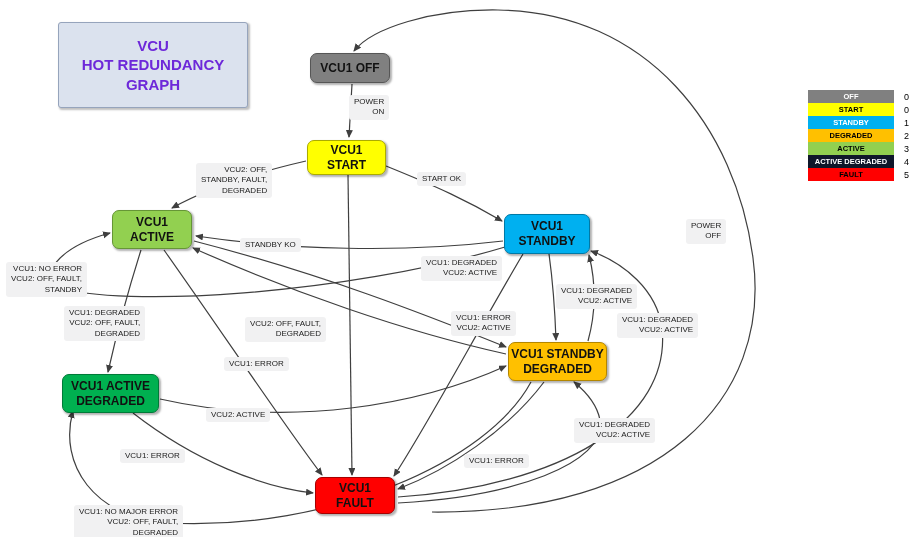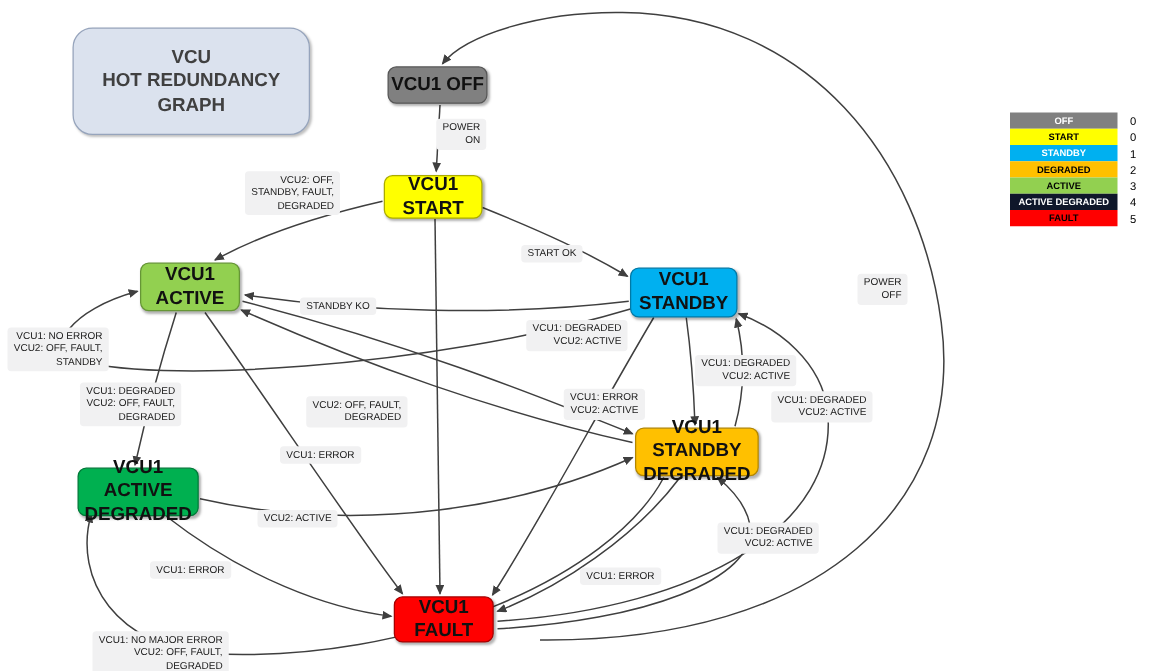--- a/index.html
+++ b/index.html
@@ -2,33 +2,33 @@
 <html><head>
 <meta charset="utf-8">
 <style>
   * { margin:0; padding:0; box-sizing:border-box; }
   html,body { background:#ffffff; font-family:"Liberation Sans","DejaVu Sans",sans-serif; }
   .canvas { position:relative; width:924px; height:537px; background:#ffffff; overflow:hidden; }
   .edges { position:absolute; left:0; top:0; }
   .node {
     position:absolute; border:1.5px solid #555; border-radius:7px;
     display:flex; align-items:center; justify-content:center; text-align:center;
-    font-weight:bold; font-size:15px; line-height:1.25; color:#111;
+    font-weight:bold; font-size:12px; line-height:1.25; color:#111;
     white-space:pre-line; box-shadow:1.5px 1.5px 2px rgba(0,0,0,0.3);
   }
   .elabel {
     position:absolute; background:#F1F1F2; color:#1a1a1a;
     font-size:8px; line-height:1.3; padding:2px 5px; border-radius:3px;
     text-align:right; white-space:pre-line;
   }
   .titlebox {
     position:absolute; left:58px; top:22px; width:190px; height:86px;
-    background:#DBE2EE; border:1.5px solid #96A4BC; border-radius:16px;
+    background:#DBE2EE; border:1.5px solid #96A4BC; border-radius:3px;
     display:flex; align-items:center; justify-content:center; text-align:center;
-    font-weight:bold; font-size:15px; line-height:1.3; color:#404040;
+    font-weight:bold; font-size:15px; line-height:1.3; color:#6d28d9;
     white-space:pre-line; box-shadow:1.5px 1.5px 2px rgba(0,0,0,0.25);
   }
   .legend { position:absolute; left:808px; top:90px; display:flex; flex-direction:column; }
   .lrow { display:flex; align-items:center; height:13px; }
   .lswatch {
     width:86px; height:12.5px; display:flex; align-items:center; justify-content:center;
     font-size:7.5px; font-weight:bold; color:#000; white-space:nowrap; overflow:hidden;
   }
   .lnum { margin-left:10px; font-size:9px; color:#000; }
 </style>
@@ -86,24 +86,24 @@
 DEGRADED</div>
 
   <div class="node" style="left: 62px; top: 374px; width: 97px; height: 39px; background: rgb(0, 176, 80); border-color: rgb(0, 122, 56);">VCU1 ACTIVE
 DEGRADED</div>
 
   <div class="node" style="left: 315px; top: 477px; width: 80px; height: 37px; background: rgb(255, 0, 0); border-color: rgb(166, 0, 0);">VCU1
 FAULT</div>
 
   <div class="elabel" style="left:349px;top:95px">POWER
 ON</div>
-  <div class="elabel" style="left:196px;top:137px">VCU2: OFF,
+  <div class="elabel" style="left:196px;top:163px">VCU2: OFF,
 STANDBY, FAULT,
 DEGRADED</div>
-  <div class="elabel" style="left:417px;top:196px">START OK</div>
+  <div class="elabel" style="left:417px;top:172px">START OK</div>
   <div class="elabel" style="left:240px;top:238px">STANDBY KO</div>
   <div class="elabel" style="left:6px;top:262px">VCU1: NO ERROR
 VCU2: OFF, FAULT,
 STANDBY</div>
   <div class="elabel" style="left:421px;top:256px">VCU1: DEGRADED
 VCU2: ACTIVE</div>
   <div class="elabel" style="left:556px;top:284px">VCU1: DEGRADED
 VCU2: ACTIVE</div>
   <div class="elabel" style="left:64px;top:306px">VCU1: DEGRADED
 VCU2: OFF, FAULT,

